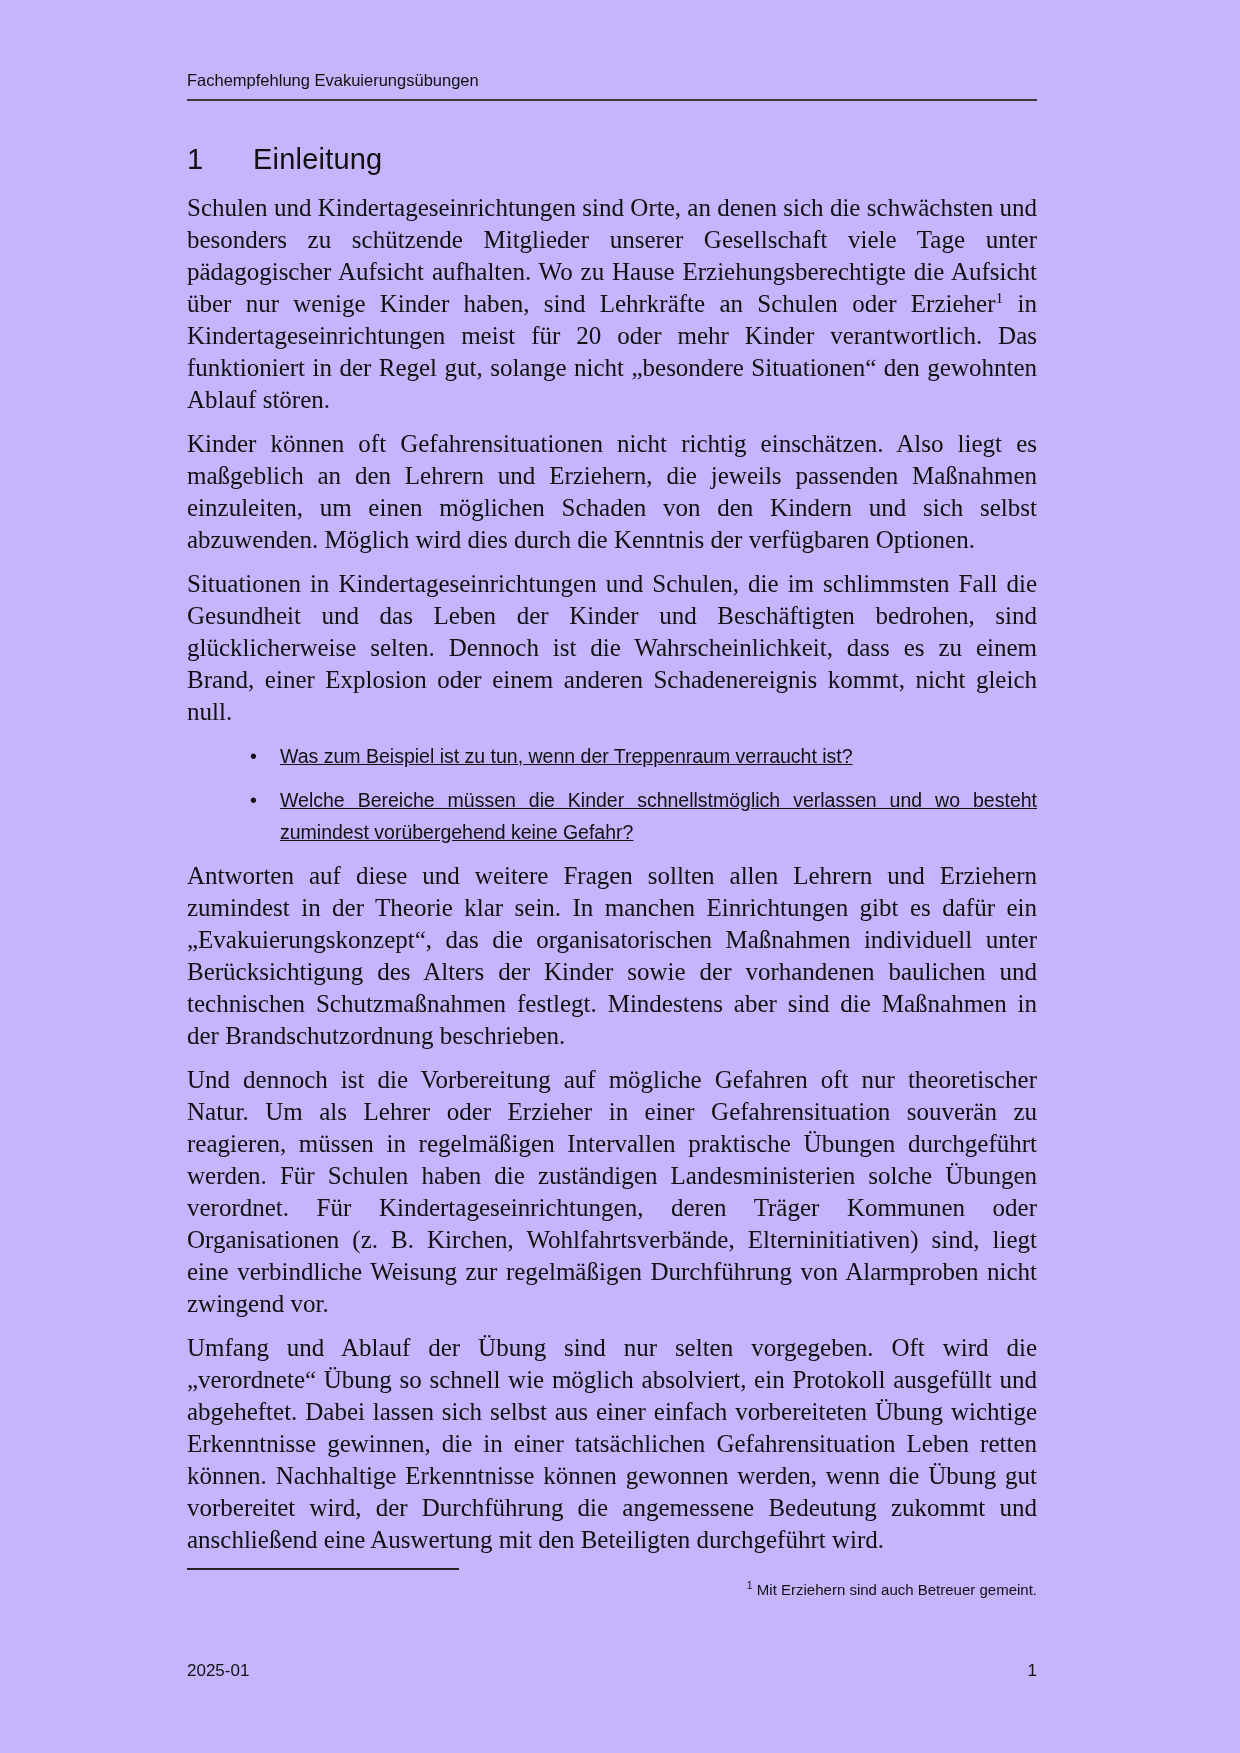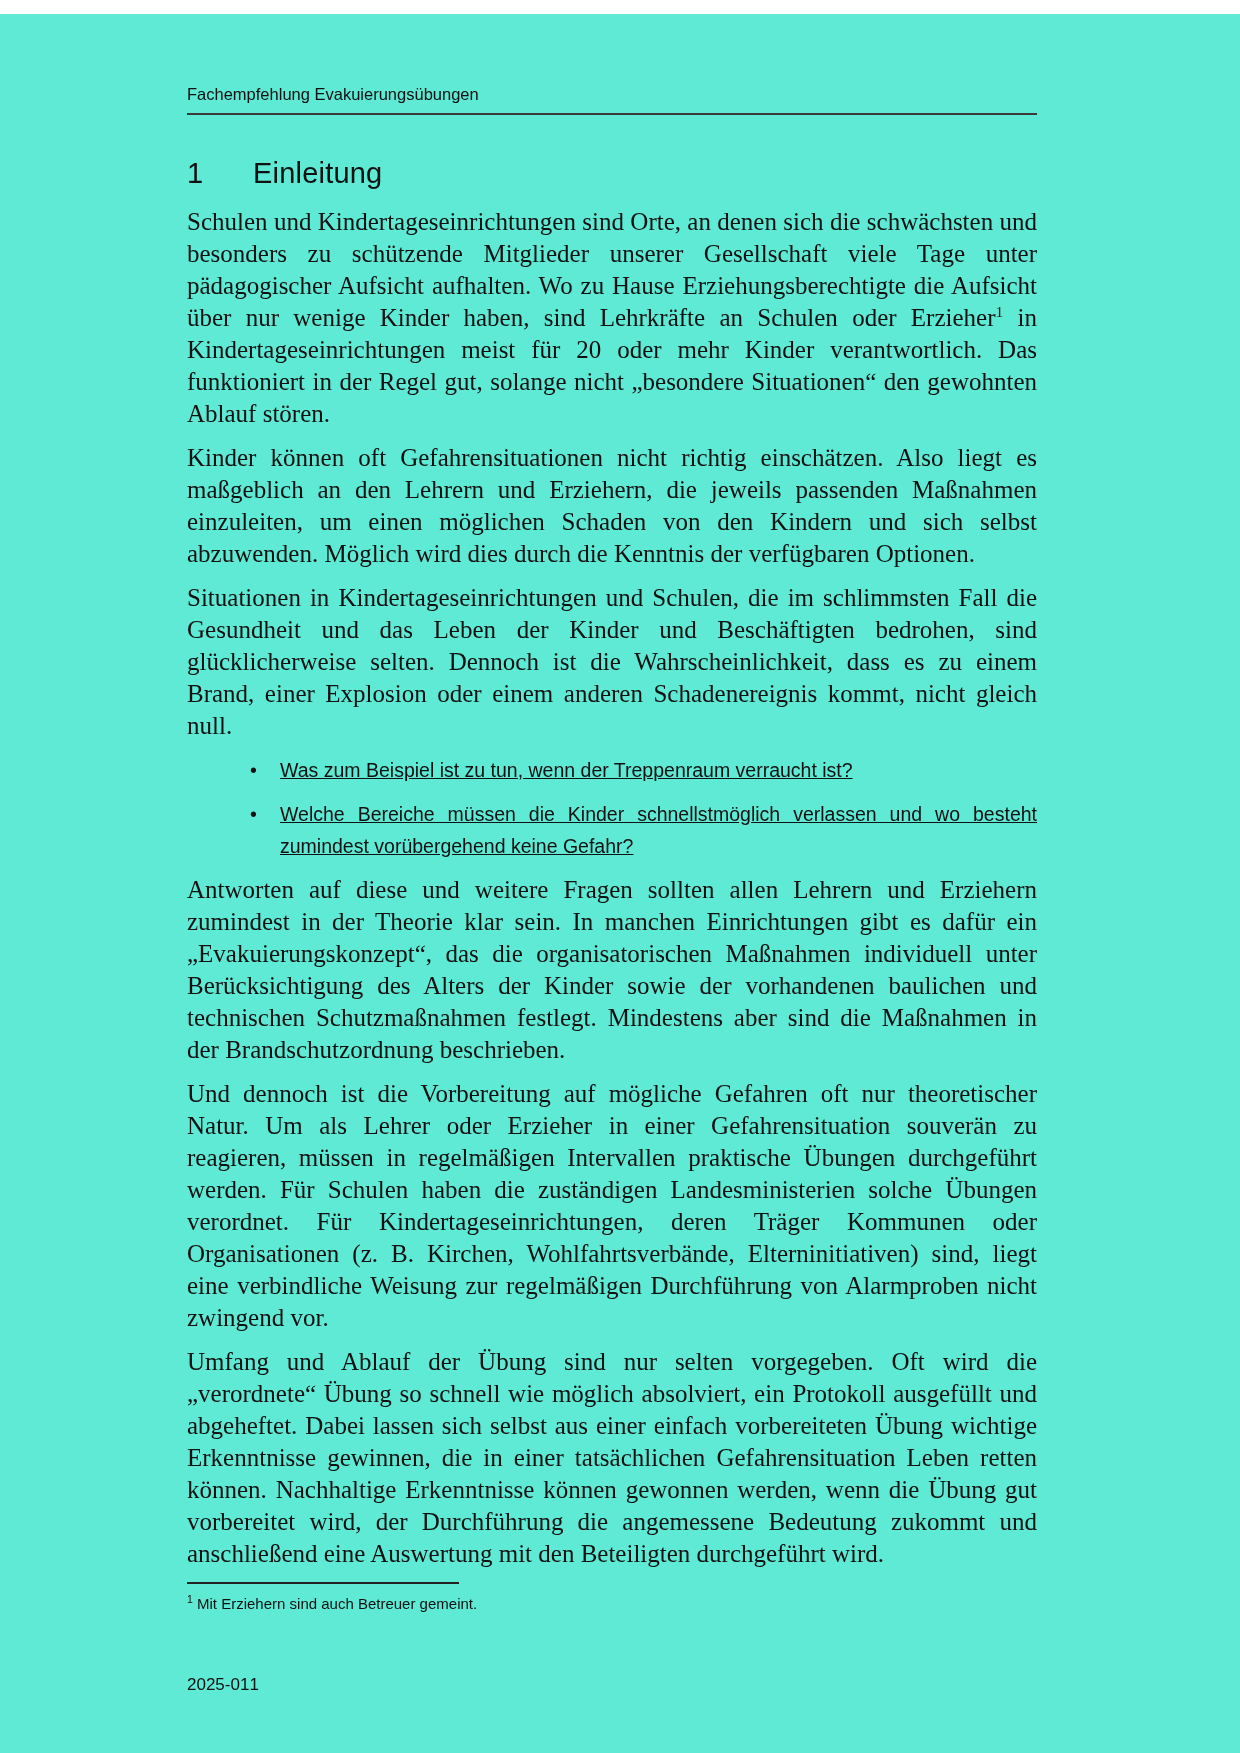--- a/index.html
+++ b/index.html
@@ -11,22 +11,21 @@
     width: 1240px;
     height: 1753px;
     position: relative;
     font-family: "Liberation Sans", "DejaVu Sans", sans-serif;
     color: #111111;
     overflow: hidden;
   }
   .page {
     position: absolute;
     inset: 0;
-    background: #5eead4;
-    margin-top: 14px;
+    background: #c4b5fd;
   }
   .content {
     position: absolute;
     left: 187px;
     top: 0;
     width: 850px;
   }
   .running-header {
     margin-top: 70px;
     font-size: 16.5px;
@@ -81,20 +80,21 @@
   sup.fn-ref {
     font-size: 0.62em;
     vertical-align: super;
     line-height: 0;
   }
   .footnote-block {
     position: absolute;
     left: 187px;
     top: 1568px;
     width: 850px;
+    text-align: right;
   }
   .footnote-rule {
     width: 272px;
     border-top: 2px solid #222222;
     height: 0;
   }
   .footnote-text {
     margin-top: 10px;
     font-size: 15px;
     line-height: 20px;
@@ -104,20 +104,21 @@
     font-size: 0.7em;
     vertical-align: super;
     line-height: 0;
   }
   .page-footer {
     position: absolute;
     left: 187px;
     top: 1660px;
     width: 850px;
     display: flex;
+    justify-content: space-between;
     font-size: 17px;
     line-height: 22px;
     color: #111111;
   }
 </style>
 </head>
 <body>
 
 <div class="page">
 

